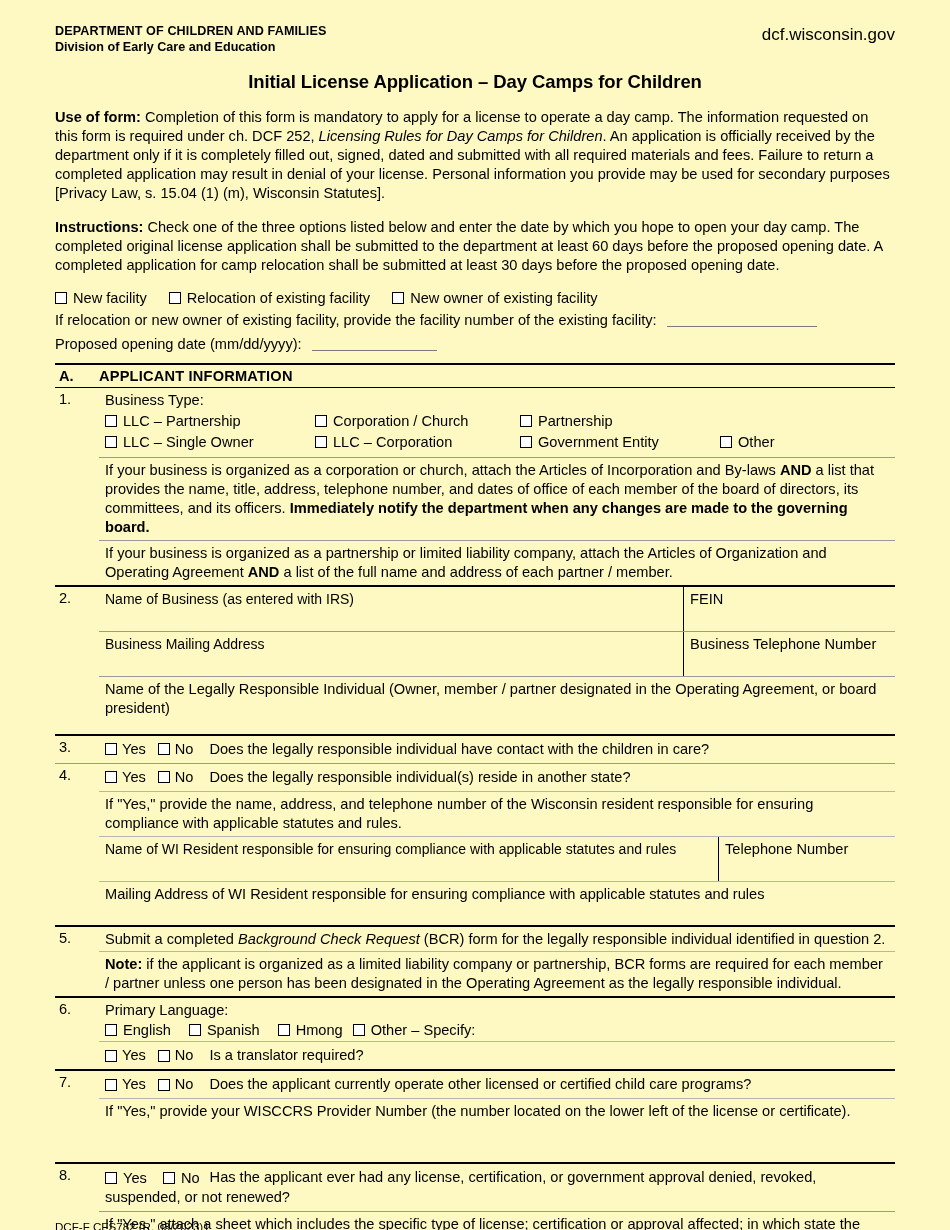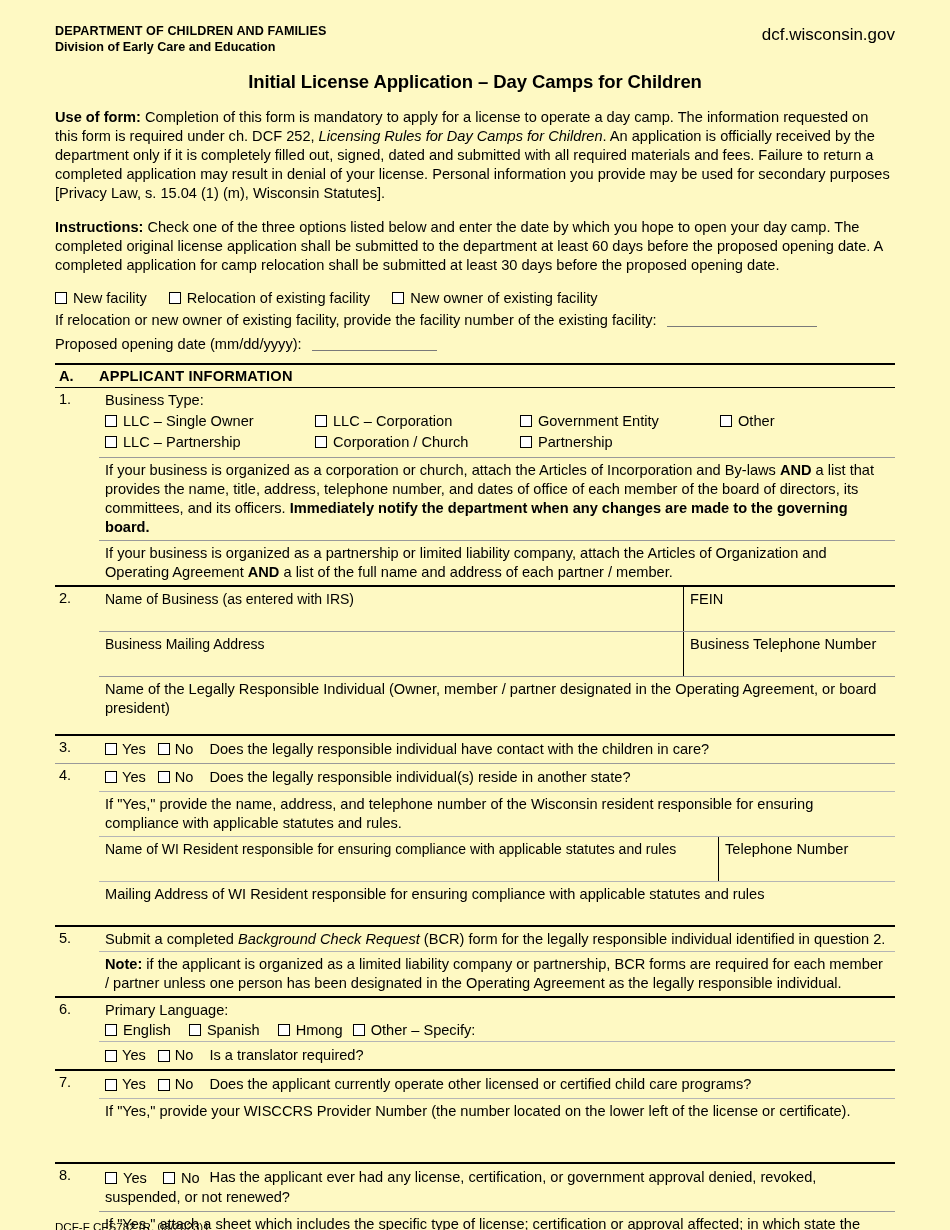--- a/index.html
+++ b/index.html
@@ -298,49 +298,49 @@
       </div>
 
       <div class="qrow">
         <div class="qnum">1.</div>
         <div class="qbody">
           <div class="cell bt-label">Business Type:</div>
           <div class="bt-grid">
             <div class="bt-line">
               <span class="bt-c1">
                 <span class="cb"></span>
-                <span>LLC – Single Owner</span>
+                <span>LLC – Partnership</span>
               </span>
               <span class="bt-c2">
                 <span class="cb"></span>
-                <span>LLC – Corporation</span>
+                <span>Corporation / Church</span>
               </span>
               <span class="bt-c3">
                 <span class="cb"></span>
-                <span>Government Entity</span>
-              </span>
-              <span class="bt-c4">
-                <span class="cb"></span>
-                <span>Other</span>
-              </span>
+                <span>Partnership</span>
+              </span>
+              <span class="bt-c4"></span>
             </div>
             <div class="bt-line">
               <span class="bt-c1">
                 <span class="cb"></span>
-                <span>LLC – Partnership</span>
+                <span>LLC – Single Owner</span>
               </span>
               <span class="bt-c2">
                 <span class="cb"></span>
-                <span>Corporation / Church</span>
+                <span>LLC – Corporation</span>
               </span>
               <span class="bt-c3">
                 <span class="cb"></span>
-                <span>Partnership</span>
-              </span>
-              <span class="bt-c4"></span>
+                <span>Government Entity</span>
+              </span>
+              <span class="bt-c4">
+                <span class="cb"></span>
+                <span>Other</span>
+              </span>
             </div>
           </div>
           <div class="cell sub"><span>If your business is organized as a corporation or church, attach the Articles of Incorporation and By-laws </span><b>AND</b><span> a list that provides the name, title, address, telephone number, and dates of office of each member of the board of directors, its committees, and its officers. </span><b>Immediately notify the department when any changes are made to the governing board.</b></div>
           <div class="cell sub"><span>If your business is organized as a partnership or limited liability company, attach the Articles of Organization and Operating Agreement </span><b>AND</b><span> a list of the full name and address of each partner / member.</span></div>
         </div>
       </div>
 
       <div class="qrow">
         <div class="qnum">2.</div>
         <div class="qbody">

